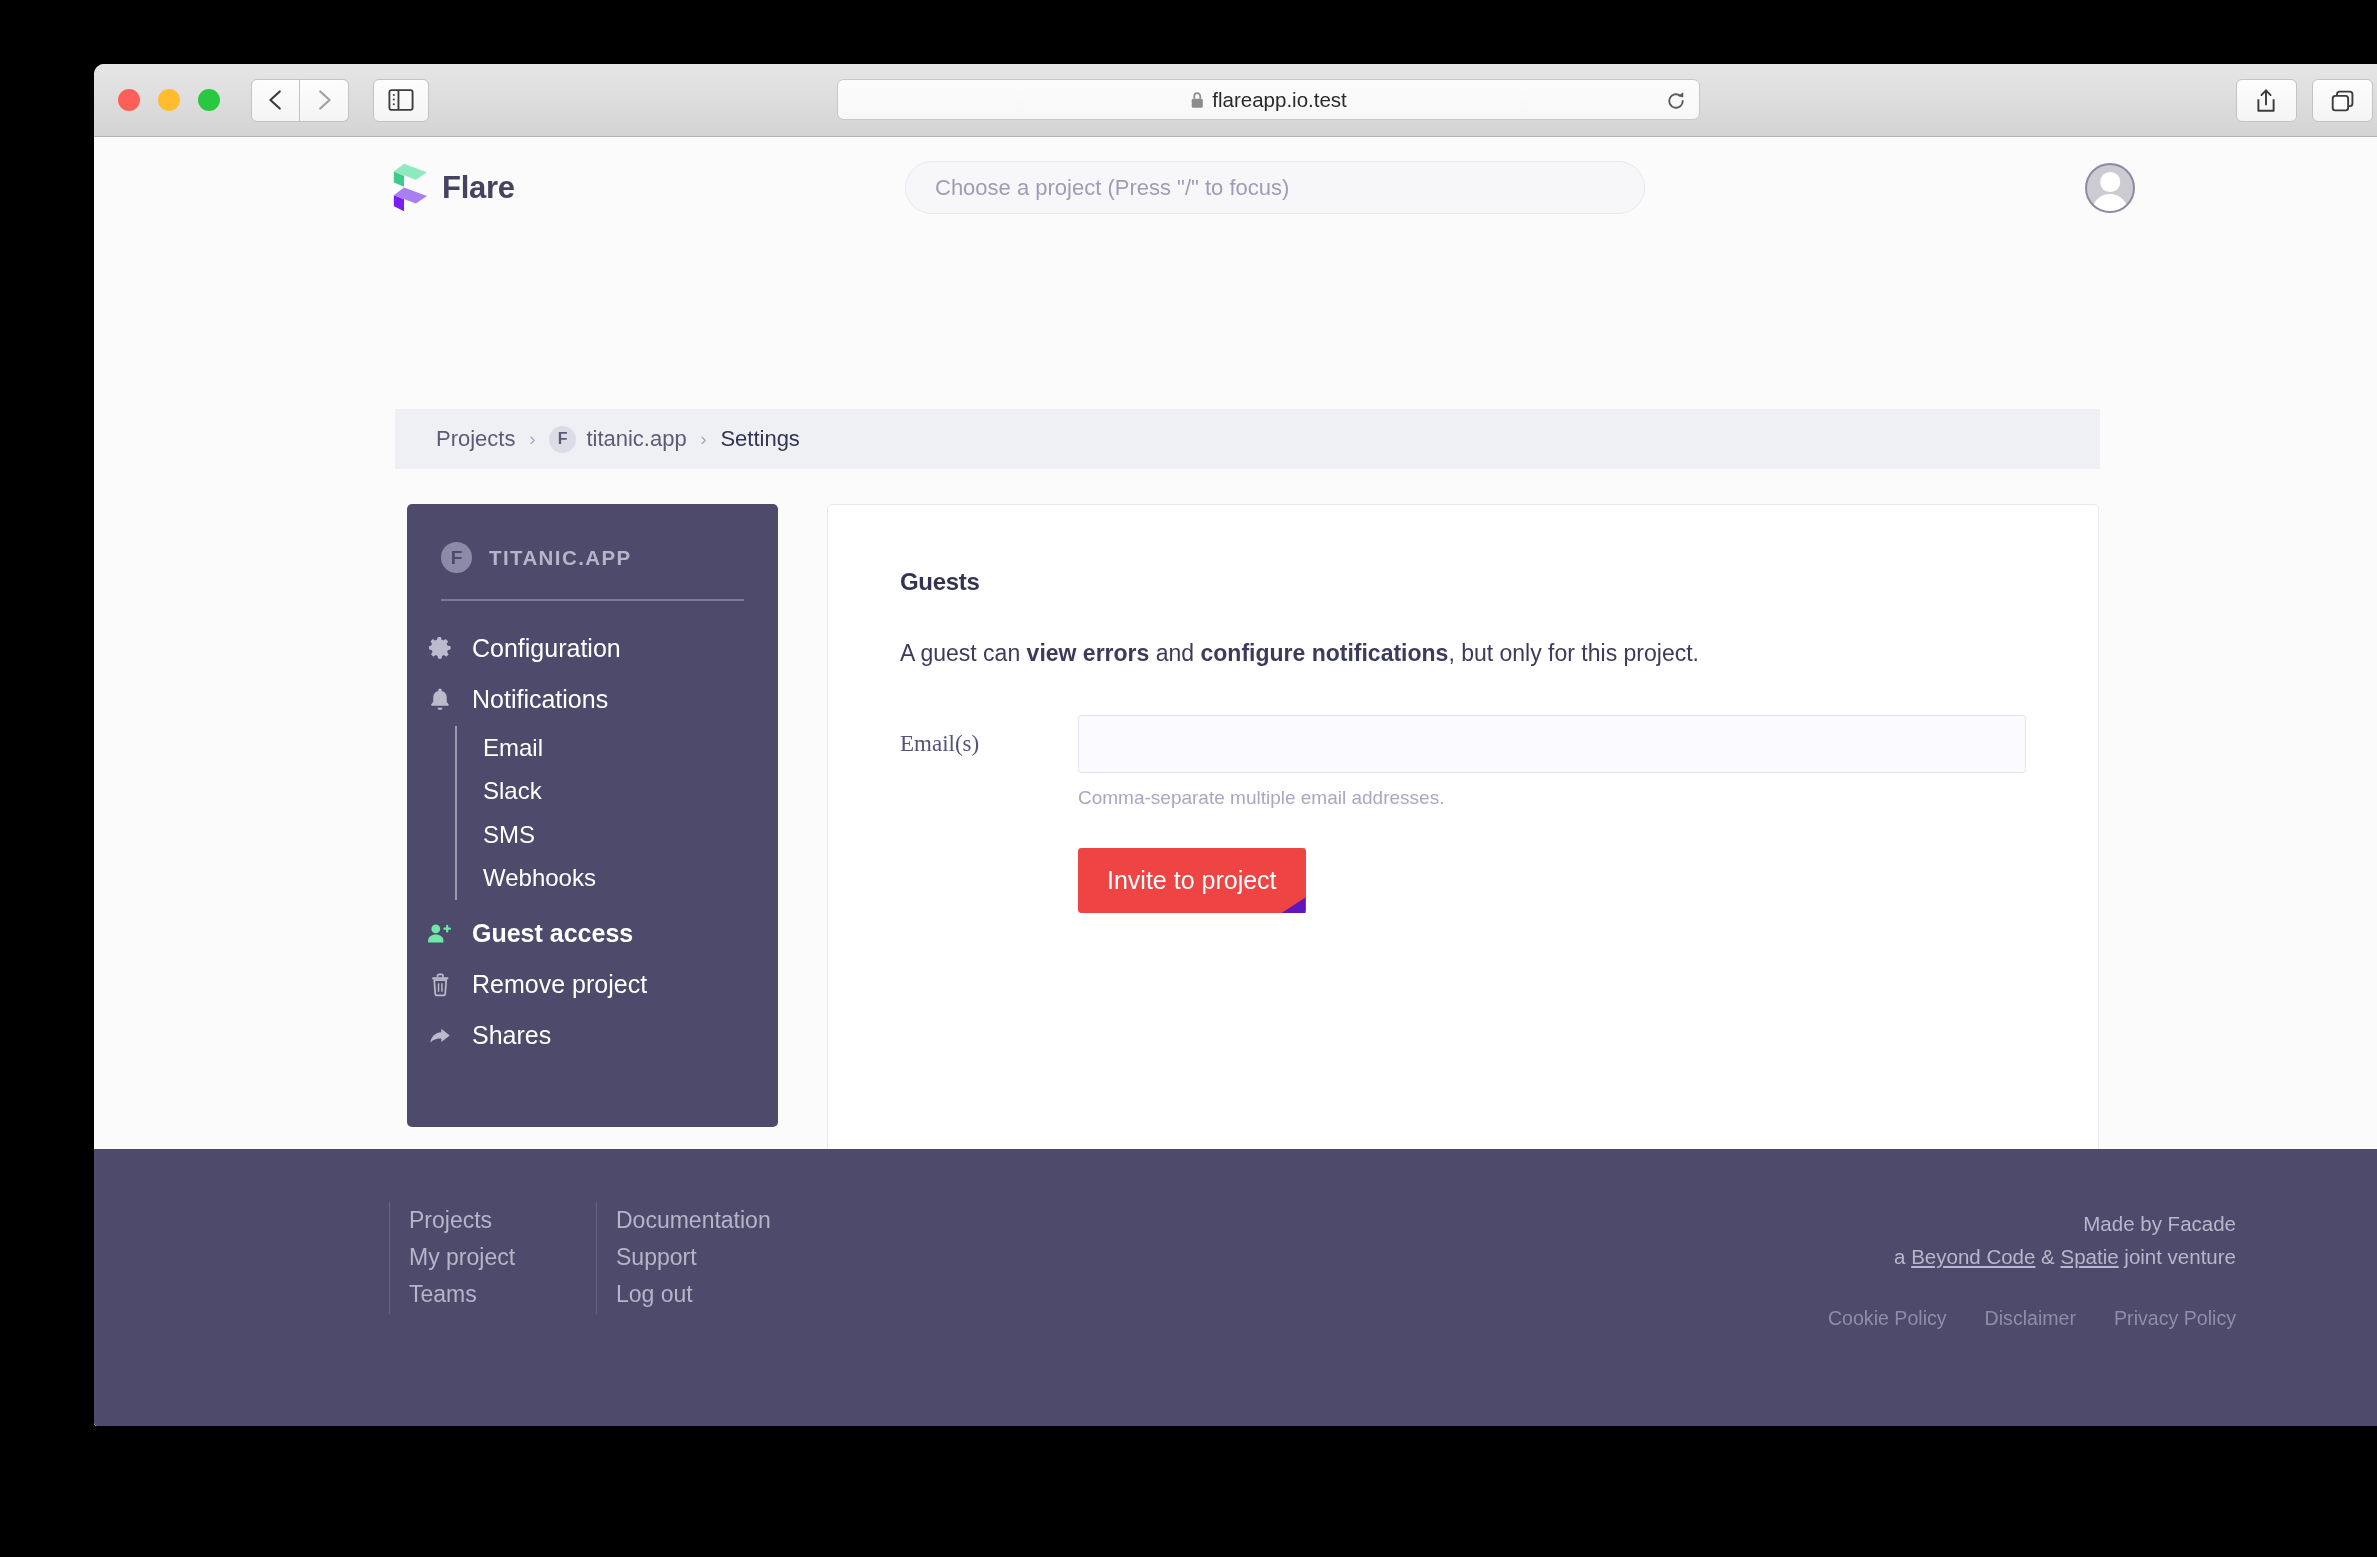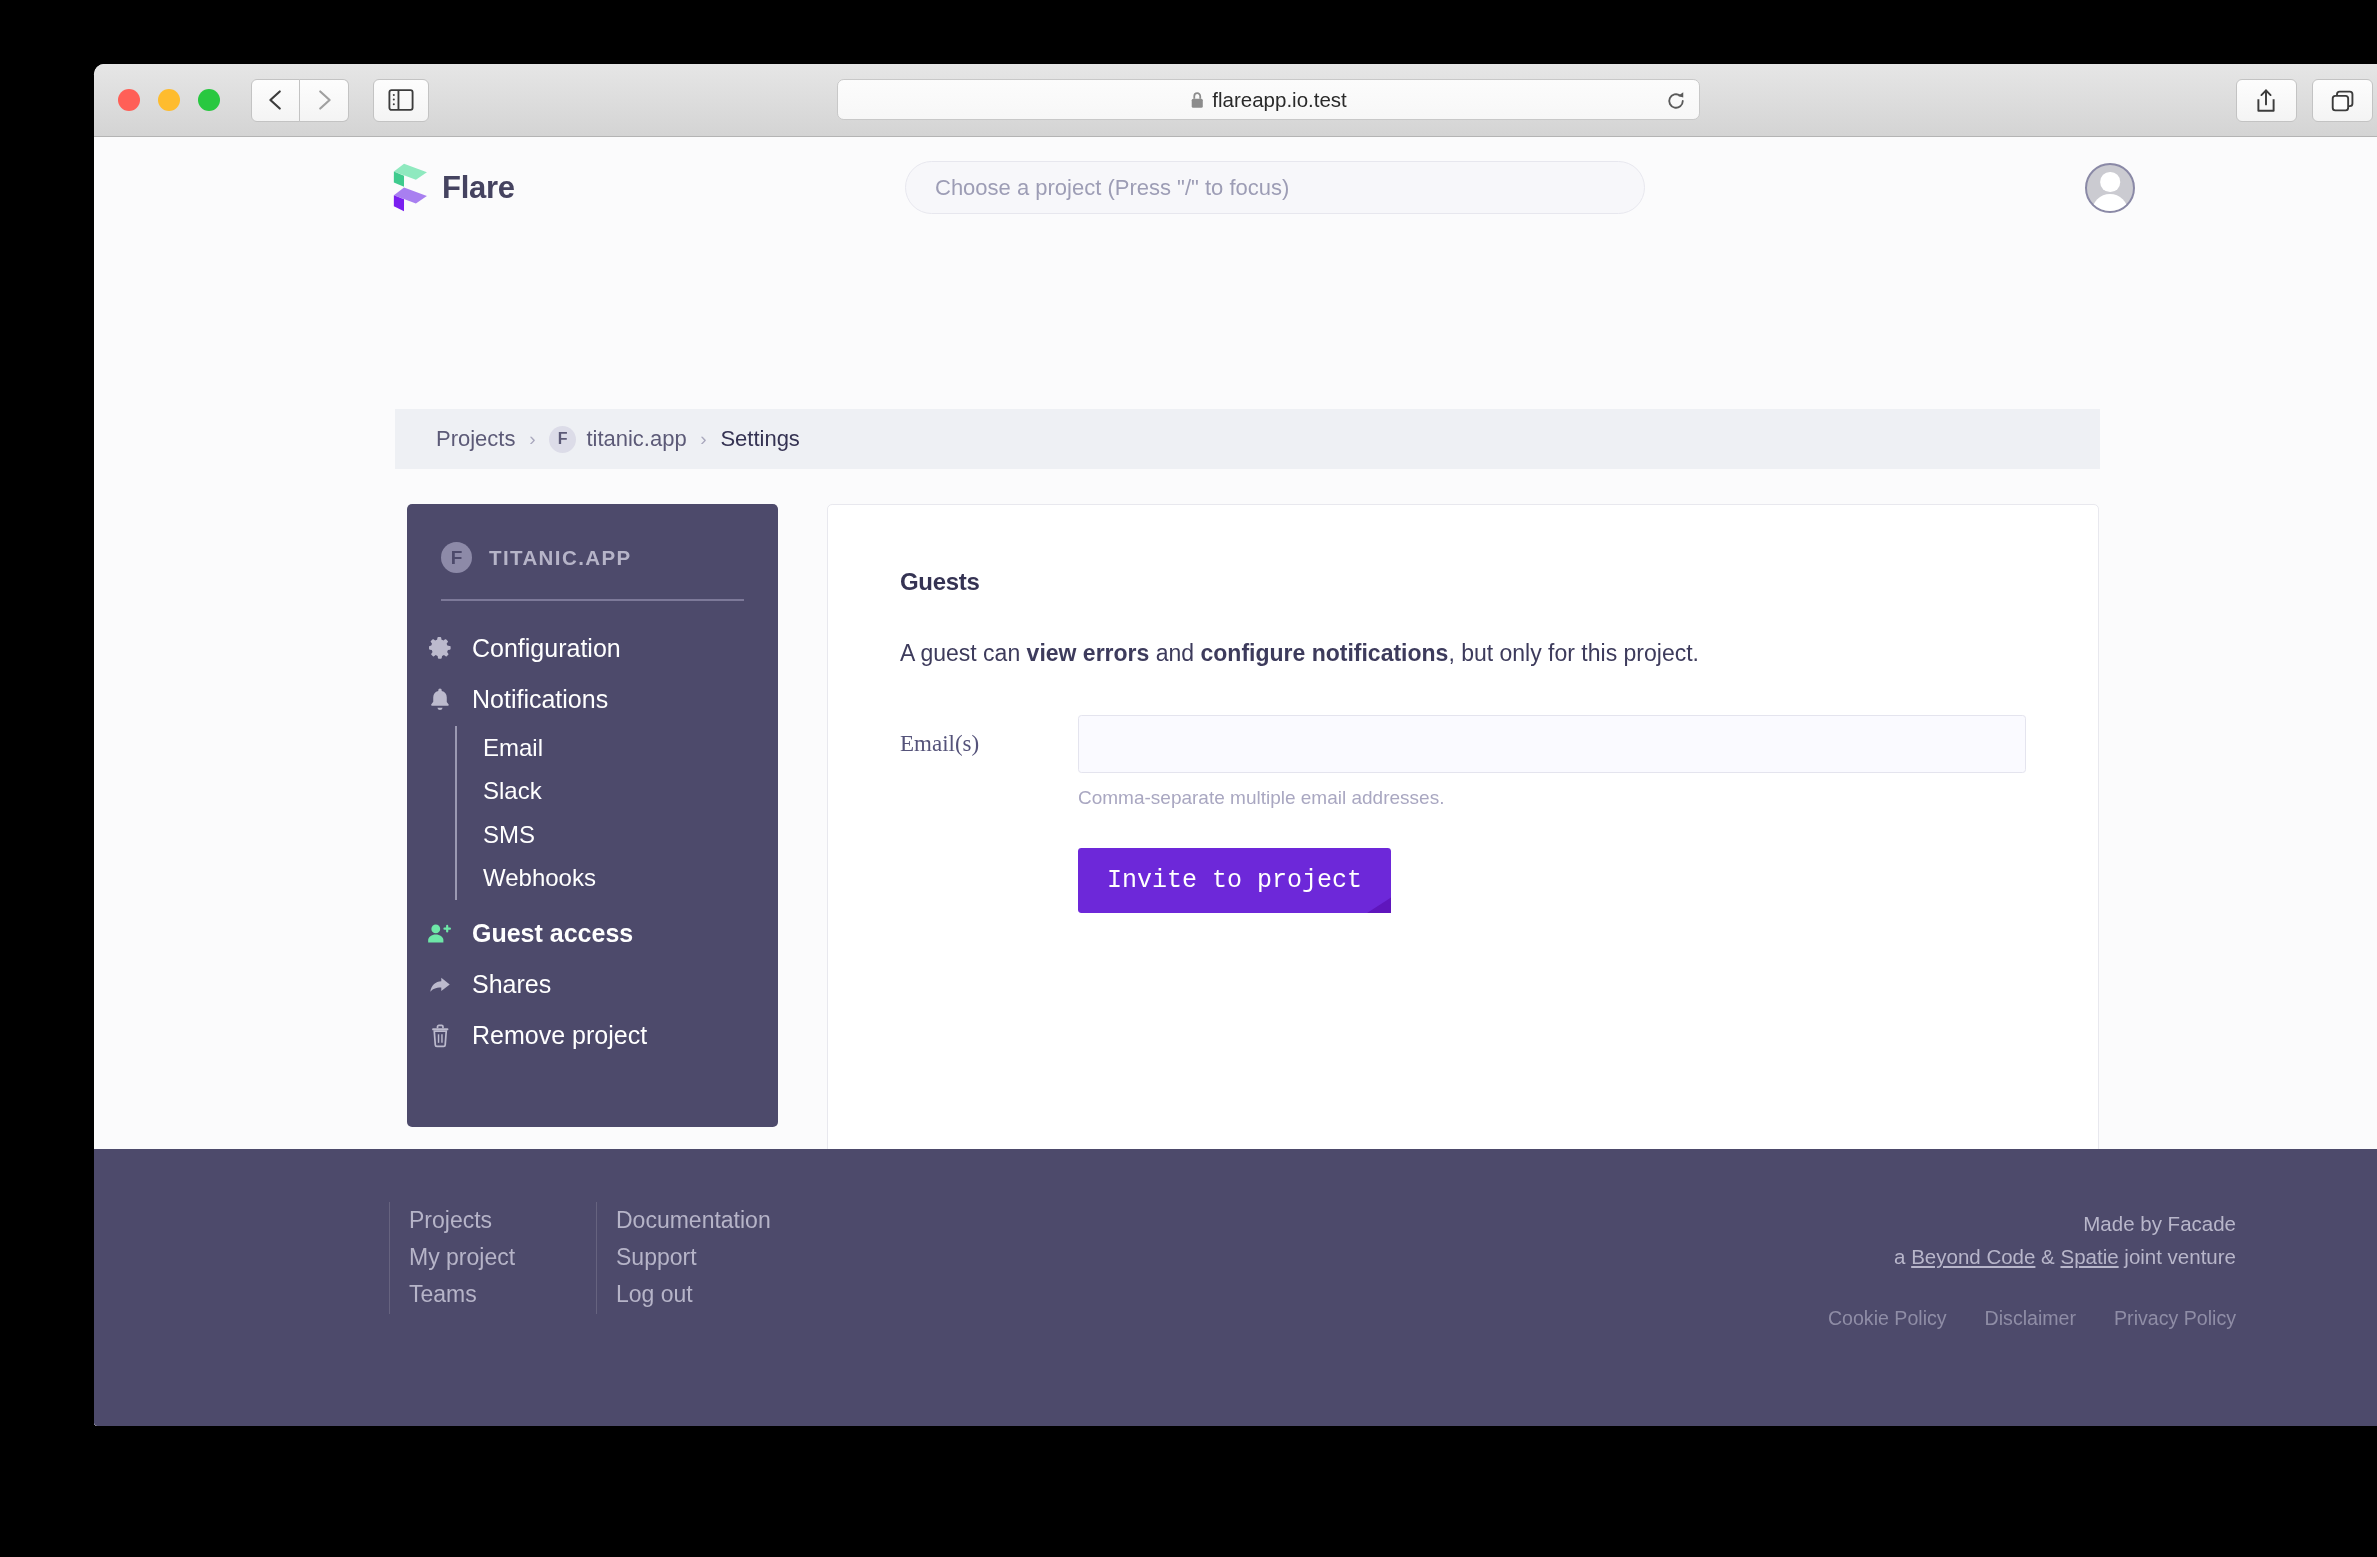--- a/index.html
+++ b/index.html
@@ -231,25 +231,25 @@
     padding: 0 15.4px;
     font-family: "Liberation Sans", sans-serif;
   }
   .field-hint {
     margin-top: 13.7px;
     font-size: 19px; color: #a9a7c1;
   }
   .btn-primary {
     margin-top: 39px;
     position: relative;
-    background: #6d28d9;
+    background: #ef4444;
     color: #ffffff;
     border: none;
     font-size: 25px;
-    font-family: Liberation Mono, monospace;
+    font-family: Liberation Sans, sans-serif;
     padding: 18px 29px;
     border-radius: 3.4px;
     cursor: pointer;
   }
   .btn-primary::after {
     content: "";
     position: absolute; right: 0; bottom: 0;
     width: 24px; height: 15.4px;
     background: #5f16bd;
     clip-path: polygon(100% 0, 100% 100%, 0 100%);
@@ -432,44 +432,44 @@
         <div class="nav-item active">
           <span class="nav-icon">
             <svg width="26" height="22" viewBox="0 0 30 26">
               <circle cx="10" cy="7" r="5.2" fill="#6ee7a8"></circle>
               <path fill="#6ee7a8" d="M10 13.5c-5 0-9 3-9 6.6V23h18v-2.9c0-3.6-4-6.6-9-6.6z"></path>
               <rect x="22.2" y="2.2" width="2.6" height="9" rx="1.3" fill="#6ee7a8"></rect>
               <rect x="19" y="5.4" width="9" height="2.6" rx="1.3" fill="#6ee7a8"></rect>
             </svg>
           </span>
           <span>Guest access</span>
-        </div>
-
-        <div class="nav-item">
-          <span class="nav-icon">
-            <svg width="24" height="20.5" viewBox="0 0 28 24">
-              <path fill="#bcbacd" d="M15.5 3.2v4C8.8 7.6 4 11.3 2.6 19.6c2.6-3.1 6-5.1 12.9-5.1v4.3L25.4 11z"></path>
-            </svg>
-          </span>
-          <span>Shares</span>
         </div>
 
         <div class="nav-item">
           <span class="nav-icon">
             <svg width="20.5" height="24" viewBox="0 0 24 28">
               <rect x="2.5" y="4.8" width="19" height="2.6" rx="1.1" fill="#bcbacd"></rect>
               <path d="M8.8 4.8V3.2a1.6 1.6 0 0 1 1.6-1.6h3.2a1.6 1.6 0 0 1 1.6 1.6v1.6" fill="none" stroke="#bcbacd" stroke-width="2"></path>
               <path d="M5 8.4h14l-1.2 16a1.8 1.8 0 0 1-1.8 1.7H8a1.8 1.8 0 0 1-1.8-1.7z" fill="none" stroke="#bcbacd" stroke-width="2"></path>
               <line x1="10" y1="12" x2="10" y2="22" stroke="#bcbacd" stroke-width="1.7"></line>
               <line x1="14" y1="12" x2="14" y2="22" stroke="#bcbacd" stroke-width="1.7"></line>
             </svg>
           </span>
           <span>Remove project</span>
         </div>
 
+        <div class="nav-item">
+          <span class="nav-icon">
+            <svg width="24" height="20.5" viewBox="0 0 28 24">
+              <path fill="#bcbacd" d="M15.5 3.2v4C8.8 7.6 4 11.3 2.6 19.6c2.6-3.1 6-5.1 12.9-5.1v4.3L25.4 11z"></path>
+            </svg>
+          </span>
+          <span>Shares</span>
+        </div>
+
       </div>
     </div>
 
     <div class="card">
       <div class="card-inner">
         <div class="card-title">Guests</div>
 
         <div class="card-desc">
           <span>A guest can </span><b>view errors</b><span> and </span><b>configure notifications</b><span>, but only for this project.</span>
         </div>

